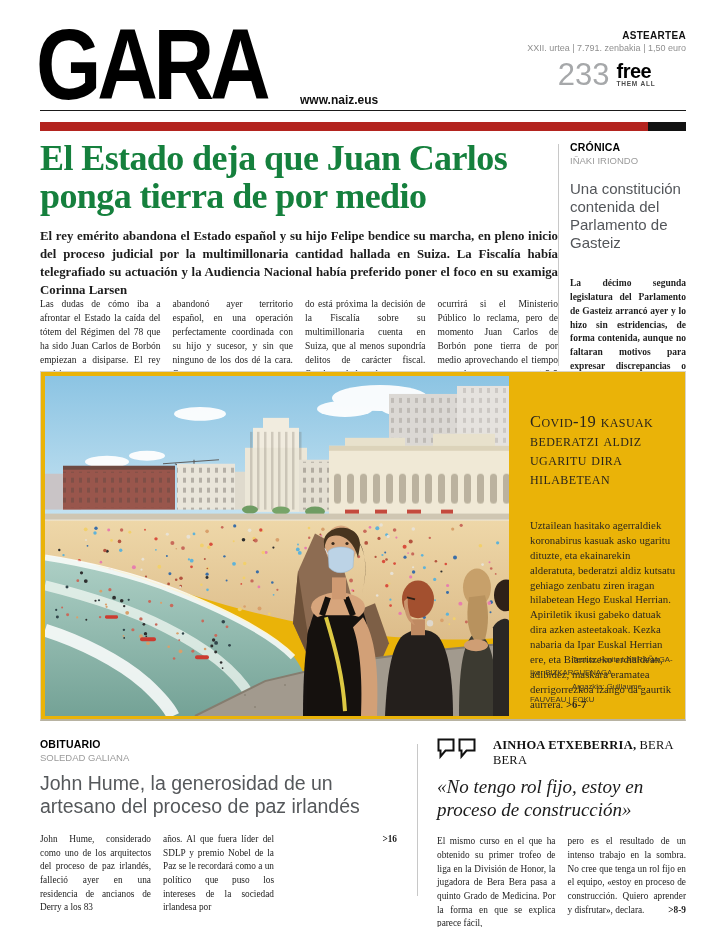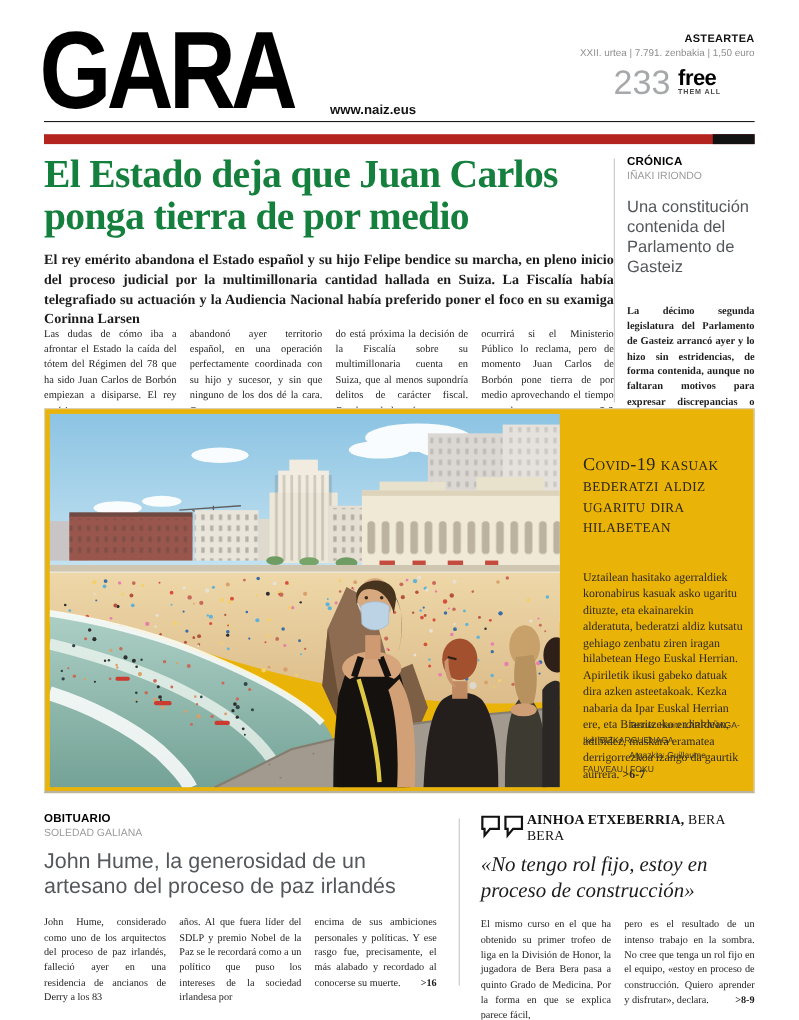--- a/index.html
+++ b/index.html
@@ -59,21 +59,21 @@
 
   
   .vdiv-bottom { position:absolute; left:417px; top:744px; width:1px; height:152px; background:#c8c8c8; }
   .obit { position:absolute; left:40px; top:738px; width:357px; }
   .obit-title { font-family:"Liberation Sans",sans-serif; font-weight:400; font-size:19.5px;
                 line-height:1.18; color:#55585b; margin-top:9px; }
   .obit-cols { margin-top:15px; display:flex; gap:12px; }
   .obit .bodycol, .interview .bodycol { font-size:9.3px; line-height:1.47; }
 
   .interview { position:absolute; left:437px; top:738px; width:249px; }
-  .int-head { display:flex; align-items:flex-end; gap:2px; }
+  .int-head { display:flex; align-items:flex-start; gap:16px; }
   .bubbles { flex:0 0 auto; }
   .int-name { font-size:12.5px; color:#111; letter-spacing:0.2px; }
   .int-name b { font-weight:bold; }
   .quote { margin-top:7px; font-size:19px; font-style:italic; line-height:1.22; color:#1b1b1b; }
   .int-cols { margin-top:14px; display:flex; gap:12px; }
 </style>
 </head>
 <body>
 
 <div class="page">
@@ -535,21 +535,21 @@
     </div>
   </div>
 
   <div class="obit">
     <div class="kicker">OBITUARIO</div>
     <div class="byline">SOLEDAD GALIANA</div>
     <div class="obit-title">John Hume, la generosidad de un artesano del proceso de paz irlandés</div>
     <div class="obit-cols">
       <div class="bodycol">John Hume, considerado como uno de los arquitectos del proceso de paz irlandés, falleció ayer en una residencia de ancianos de Derry a los 83</div>
       <div class="bodycol">años. Al que fuera líder del SDLP y premio Nobel de la Paz se le recordará como a un político que puso los intereses de la sociedad irlandesa por</div>
-      <div class="bodycol"><span>encima de sus ambiciones personales y políticas. Y ese rasgo fue, precisamente, el más alabado y recordado al conocerse su muerte.</span> <b class="pref fr">&gt;16</b></div>
+      <div class="bodycol"> <b class="pref fr">&gt;16</b></div>
     </div>
   </div>
 
   <div class="vdiv-bottom"></div>
 
   <div class="interview">
     <div class="int-head">
       <span class="bubbles">
         <svg width="40" height="22" viewBox="0 0 40 22">
           <path d="M1.5,1.5 h15 v11 h-8 l-5,6 v-6 h-2 z" fill="#fff" stroke="#111" stroke-width="2"></path>

